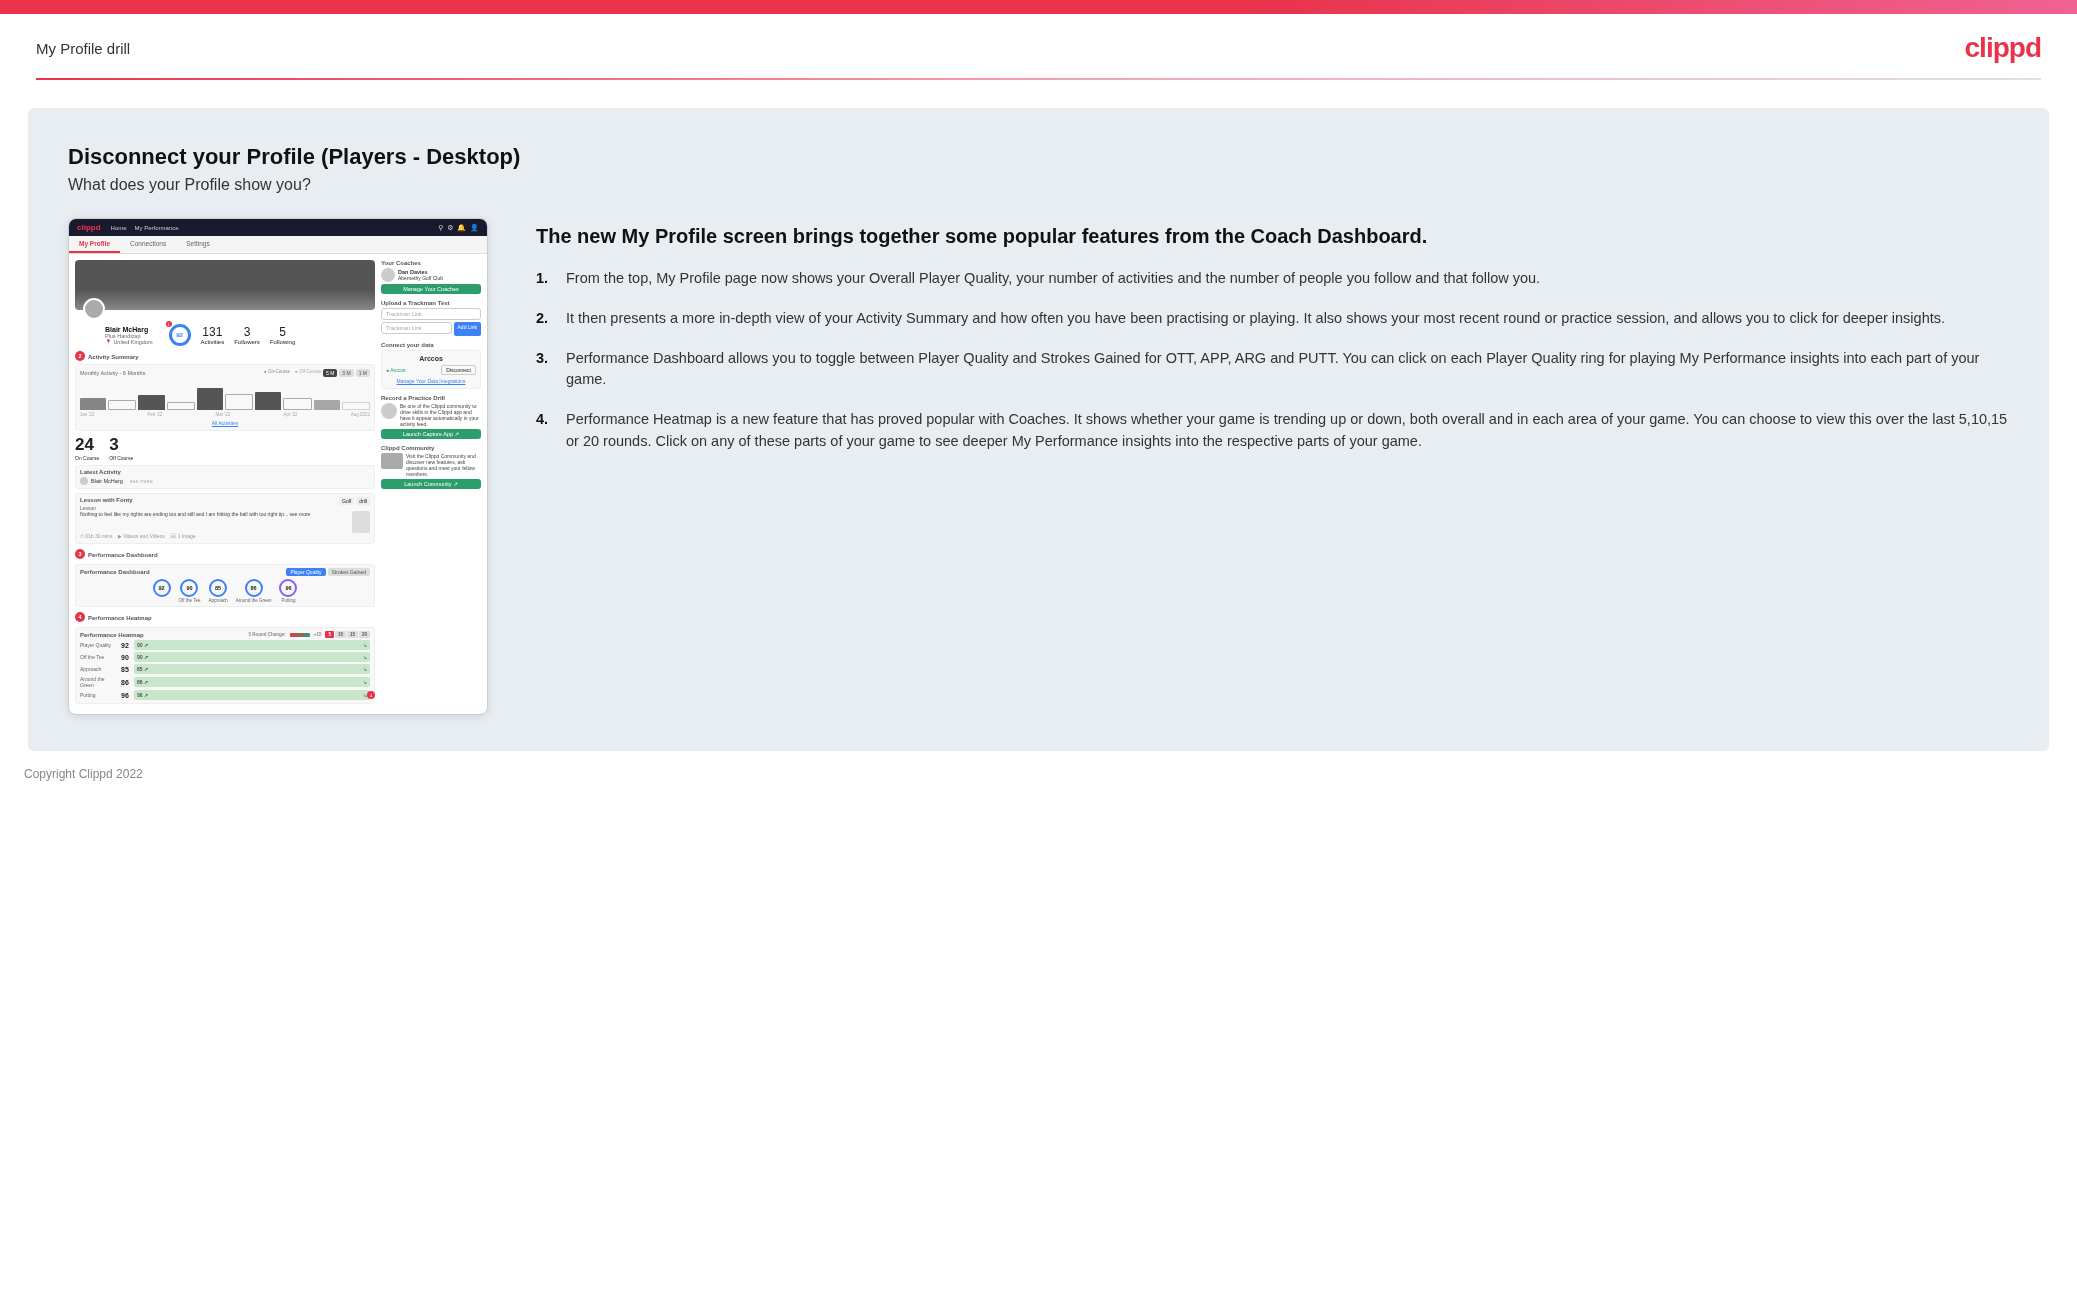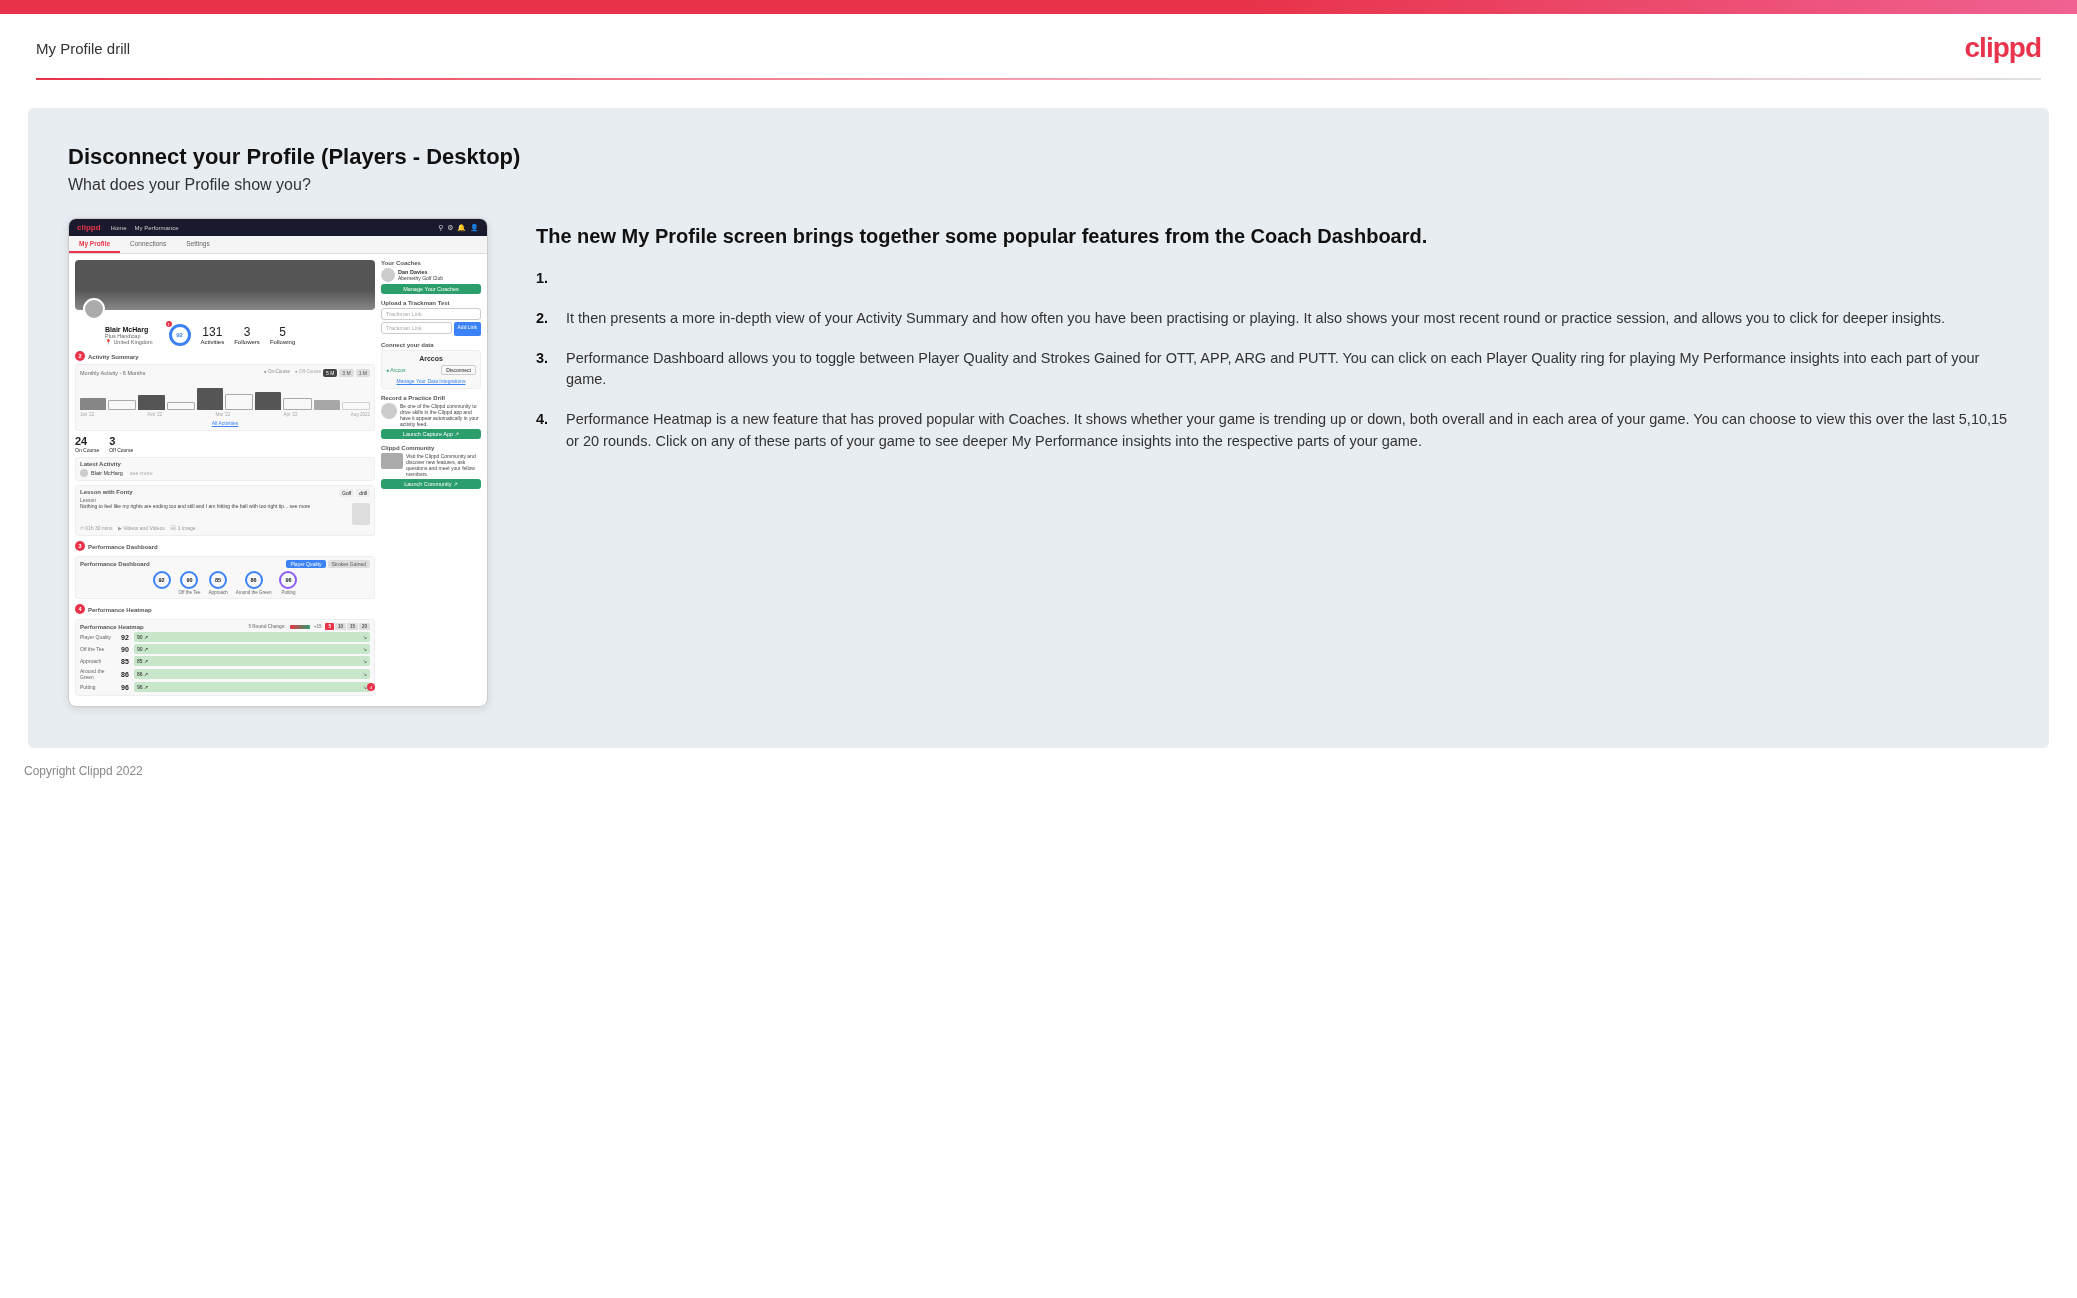--- a/index.html
+++ b/index.html
@@ -191,21 +191,21 @@
     .mock-chart-bars {
       display: flex; align-items: flex-end; gap: 2px; height: 30px;
     }
     .mock-bar {
       flex: 1; background: #555; border-radius: 1px 1px 0 0;
     }
     .mock-bar-outline { background: transparent; border: 1px solid #aaa; }
     .mock-activities-count {
       display: flex; gap: 10px; font-size: 6px; margin: 2px 0;
     }
-    .mock-act-num { font-size: 11px; font-weight: 700; }
+    .mock-act-num { font-size: 17px; font-weight: 700; }
     .mock-latest { background: #f8f8f8; border: 1px solid #eee; border-radius: 3px; padding: 3px 4px; margin: 4px 0; }
     .mock-latest-title { font-size: 6px; font-weight: 700; color: #555; margin-bottom: 2px; }
     .mock-latest-item { font-size: 5.5px; color: #333; display: flex; align-items: center; gap: 3px; }
     .mock-lesson { background: #f8f8f8; border: 1px solid #eee; border-radius: 3px; padding: 3px 4px; margin: 4px 0; }
     .mock-lesson-title { font-size: 6px; font-weight: 700; color: #555; margin-bottom: 2px; }
     .mock-lesson-content { display: flex; gap: 4px; align-items: flex-start; }
     .mock-lesson-text { font-size: 5px; color: #444; flex: 1; }
     .mock-lesson-img { width: 18px; height: 22px; background: #ddd; border-radius: 2px; }
     .mock-lesson-meta { font-size: 5px; color: #999; }
     .mock-dash { background: #f8f8f8; border: 1px solid #eee; border-radius: 3px; padding: 3px 4px; margin: 4px 0; }
@@ -598,20 +598,21 @@
           </div>
         </div>
       </div>
     </div>
 
     <div class="right-col">
       <div class="description-intro">The new My Profile screen brings together some popular features from the Coach Dashboard.</div>
       <ol class="description-list">
         <li>
           <span class="list-num">1.</span>
+          <span>From the top, My Profile page now shows your Overall Player Quality, your number of activities and the number of people you follow and that follow you.</span>
         </li>
         <li>
           <span class="list-num">2.</span>
           <span>It then presents a more in-depth view of your Activity Summary and how often you have been practising or playing. It also shows your most recent round or practice session, and allows you to click for deeper insights.</span>
         </li>
         <li>
           <span class="list-num">3.</span>
           <span>Performance Dashboard allows you to toggle between Player Quality and Strokes Gained for OTT, APP, ARG and PUTT. You can click on each Player Quality ring for playing My Performance insights into each part of your game.</span>
         </li>
         <li>

